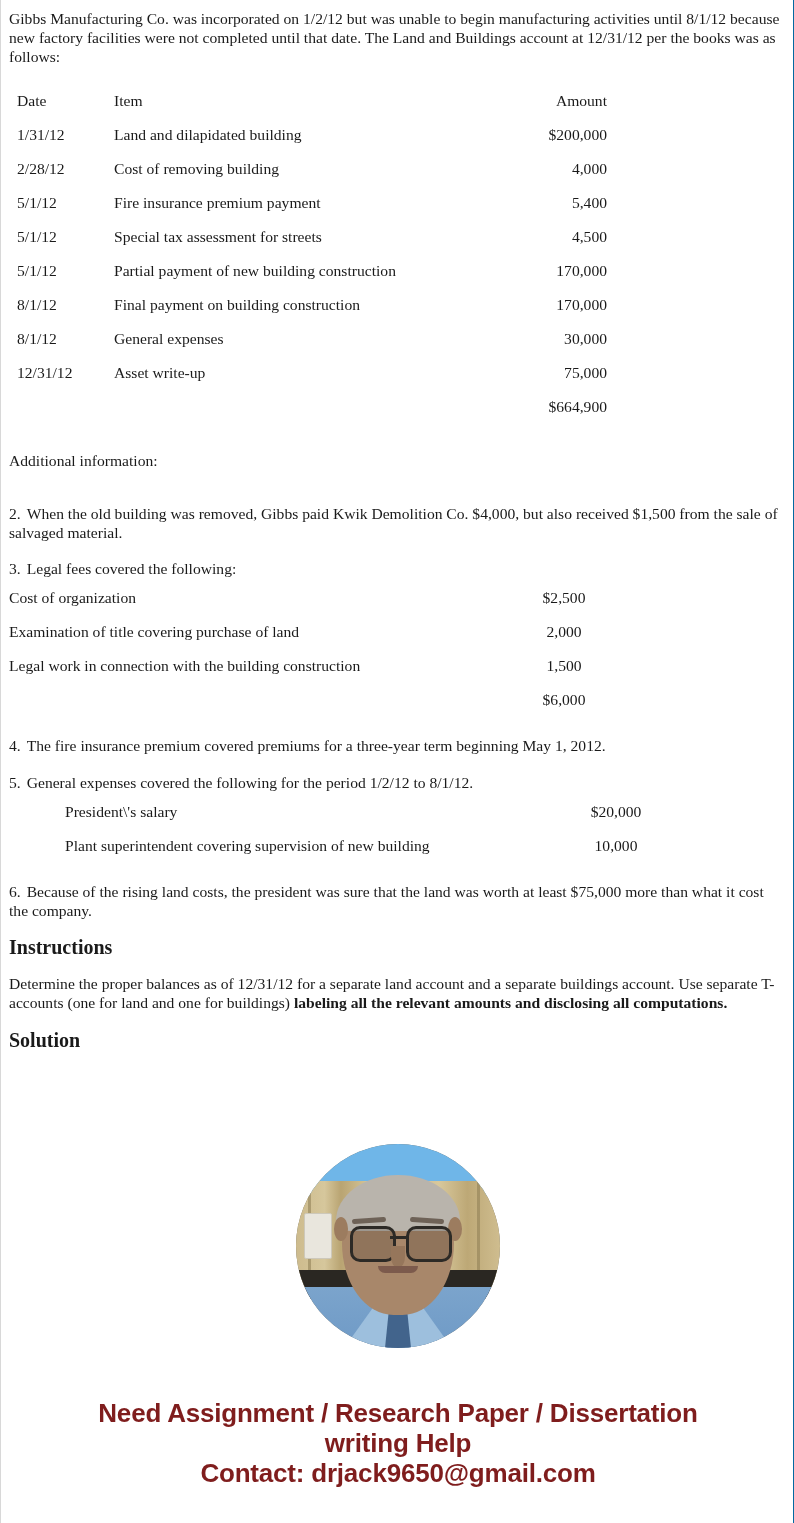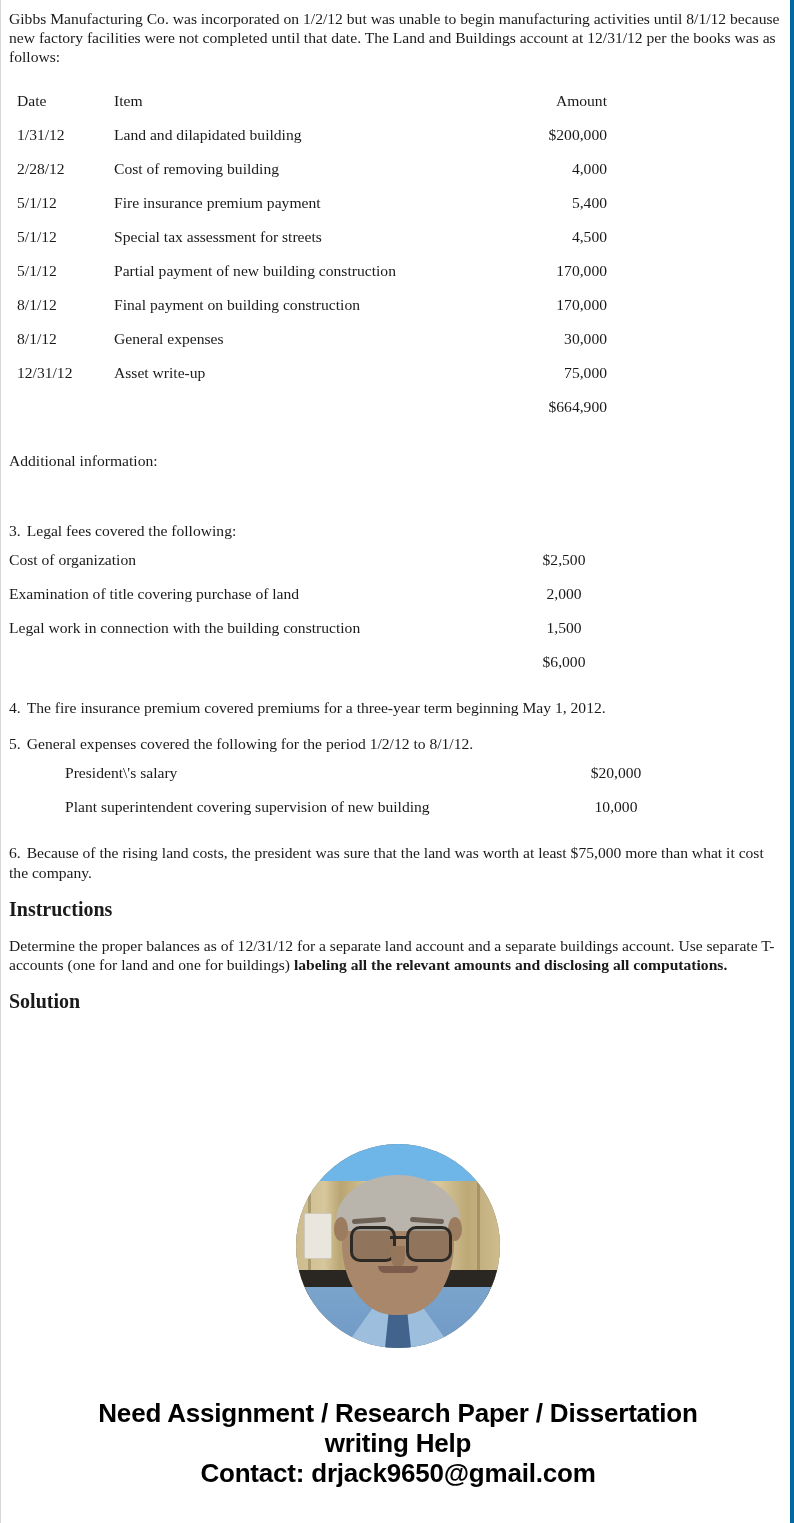--- a/index.html
+++ b/index.html
@@ -14,21 +14,21 @@
     color: #1a1a1a;
     position: relative;
     overflow: hidden;
   }
   .page {
     position: relative;
     width: 794px;
     height: 1523px;
     box-sizing: border-box;
     border-left: 1px solid #d8d8d8;
-    border-right: 4px solid #0369a1;
+    border-right: 1px solid #0369a1;
     background: #ffffff;
   }
   .doc-body {
     position: absolute;
     left: 0; top: 0;
     width: 794px;
     height: 1125px;
     overflow: hidden;
     padding: 0;
   }
@@ -200,21 +200,21 @@
   .footer {
     position: absolute;
     left: 0;
     top: 1398px;
     width: 794px;
     text-align: center;
     font-family: "Liberation Sans", "DejaVu Sans", sans-serif;
     font-weight: bold;
     font-size: 26px;
     line-height: 30px;
-    color: #000000;
+    color: #7f1d1d;
     letter-spacing: -0.2px;
   }
 </style>
 </head>
 <body>
 
 <div class="page">
 
   <div class="doc-body">
     <div class="inner">
@@ -282,20 +282,23 @@
 
       <div class="spacer-xs"></div>
 
       <p class="para">Additional information:</p>
 
       <div class="spacer-sm"></div>
 
 
       <div class="spacer-sm"></div>
 
+      <p class="numitem">
+        <span class="num">2.</span><span>When the old building was removed, Gibbs paid Kwik Demolition Co. $4,000, but also received $1,500 from the sale of salvaged material.</span>
+      </p>
 
       <div class="spacer-sm"></div>
 
       <p class="numitem">
         <span class="num">3.</span><span>Legal fees covered the following:</span>
       </p>
 
       <div class="spacer-xs"></div>
 
       <table class="subtable t3">

